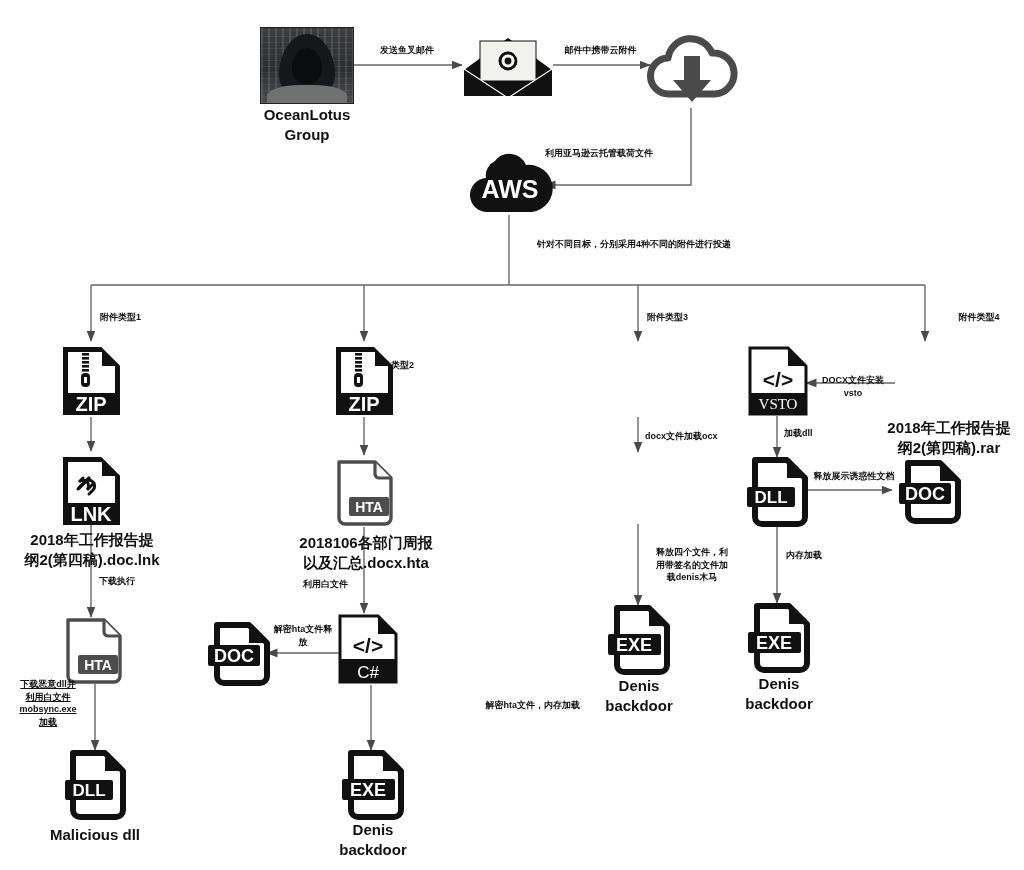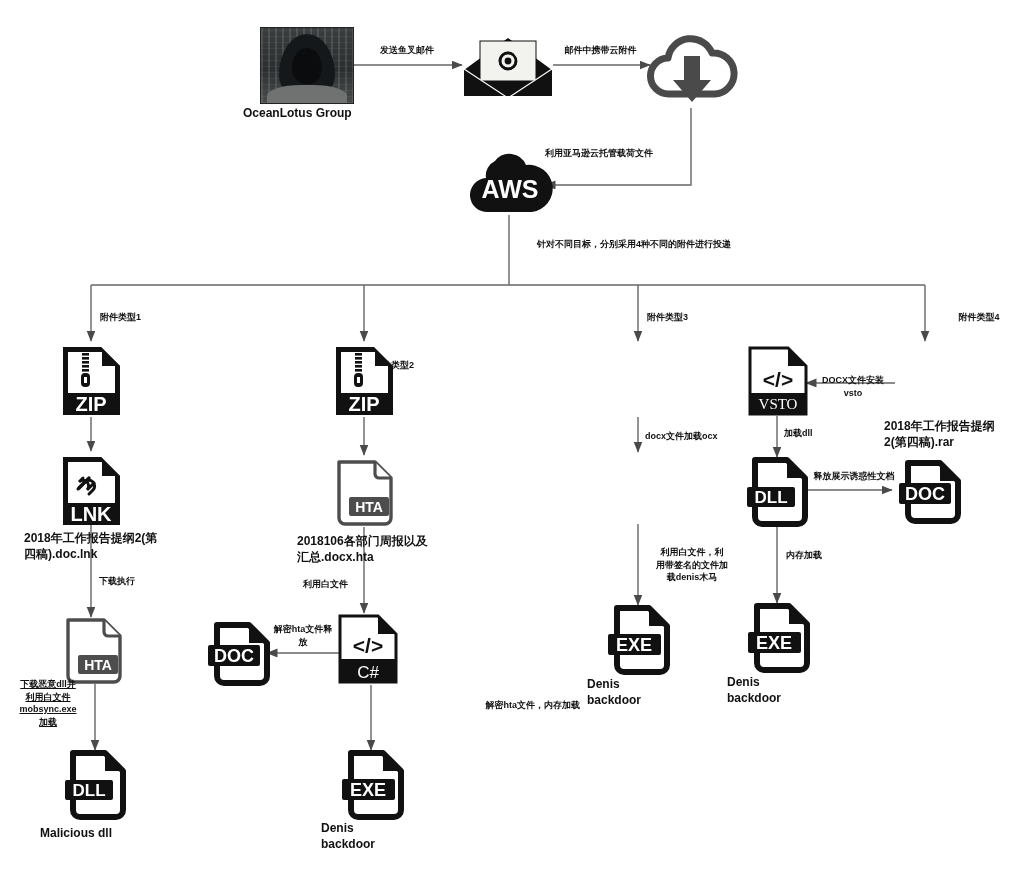--- a/index.html
+++ b/index.html
@@ -11,24 +11,25 @@
   #canvas{
     position:relative;
     width:1024px;
     height:870px;
     background:#ffffff;
     overflow:hidden;
   }
   .node{position:absolute;}
   .lbl{
     position:absolute;
-    font-size:12px;
+    font-size:15px;
     font-weight:bold;
     line-height:1.35;
     color:#111;
+    text-align:center;
     white-space:pre-line;
   }
   .edgelbl{
     position:absolute;
     font-size:9px;
     font-weight:bold;
     line-height:1.4;
     color:#111;
     text-align:center;
     white-space:pre-line;
@@ -292,21 +293,21 @@
       <text x="29" y="46" text-anchor="middle" font-family="'Liberation Sans',sans-serif" font-size="18" font-weight="bold" fill="#fff">EXE</text>
     </svg>
   </div>
   <div class="lbl" style="left:321px;top:820px;width:104px;">Denis
 backdoor</div>
 
 
   <div class="edgelbl" style="left:645px;top:430px;width:120px;text-align:left;">docx文件加载ocx</div>
 
 
-  <div class="edgelbl" style="left:644px;top:546px;width:96px;">利用白文件，利
+  <div class="edgelbl" style="left:644px;top:546px;width:96px;">释放四个文件，利
 用带签名的文件加
 载denis木马</div>
 
   <div class="node" style="left:605px;top:605px;">
     <svg width="66" height="70" viewBox="0 0 66 70">
       <path d="M12 3 L44 3 L62 21 L62 60 a7 7 0 0 1 -7 7 L19 67 a7 7 0 0 1 -7 -7 Z" fill="#fff" stroke="#111" stroke-width="6" stroke-linejoin="round"></path>
       <path d="M44 3 L62 21 L44 21 Z" fill="#111"></path>
       <rect x="3" y="29" width="53" height="21" rx="2" fill="#111"></rect>
       <text x="29" y="46" text-anchor="middle" font-family="'Liberation Sans',sans-serif" font-size="18" font-weight="bold" fill="#fff">EXE</text>
     </svg>

